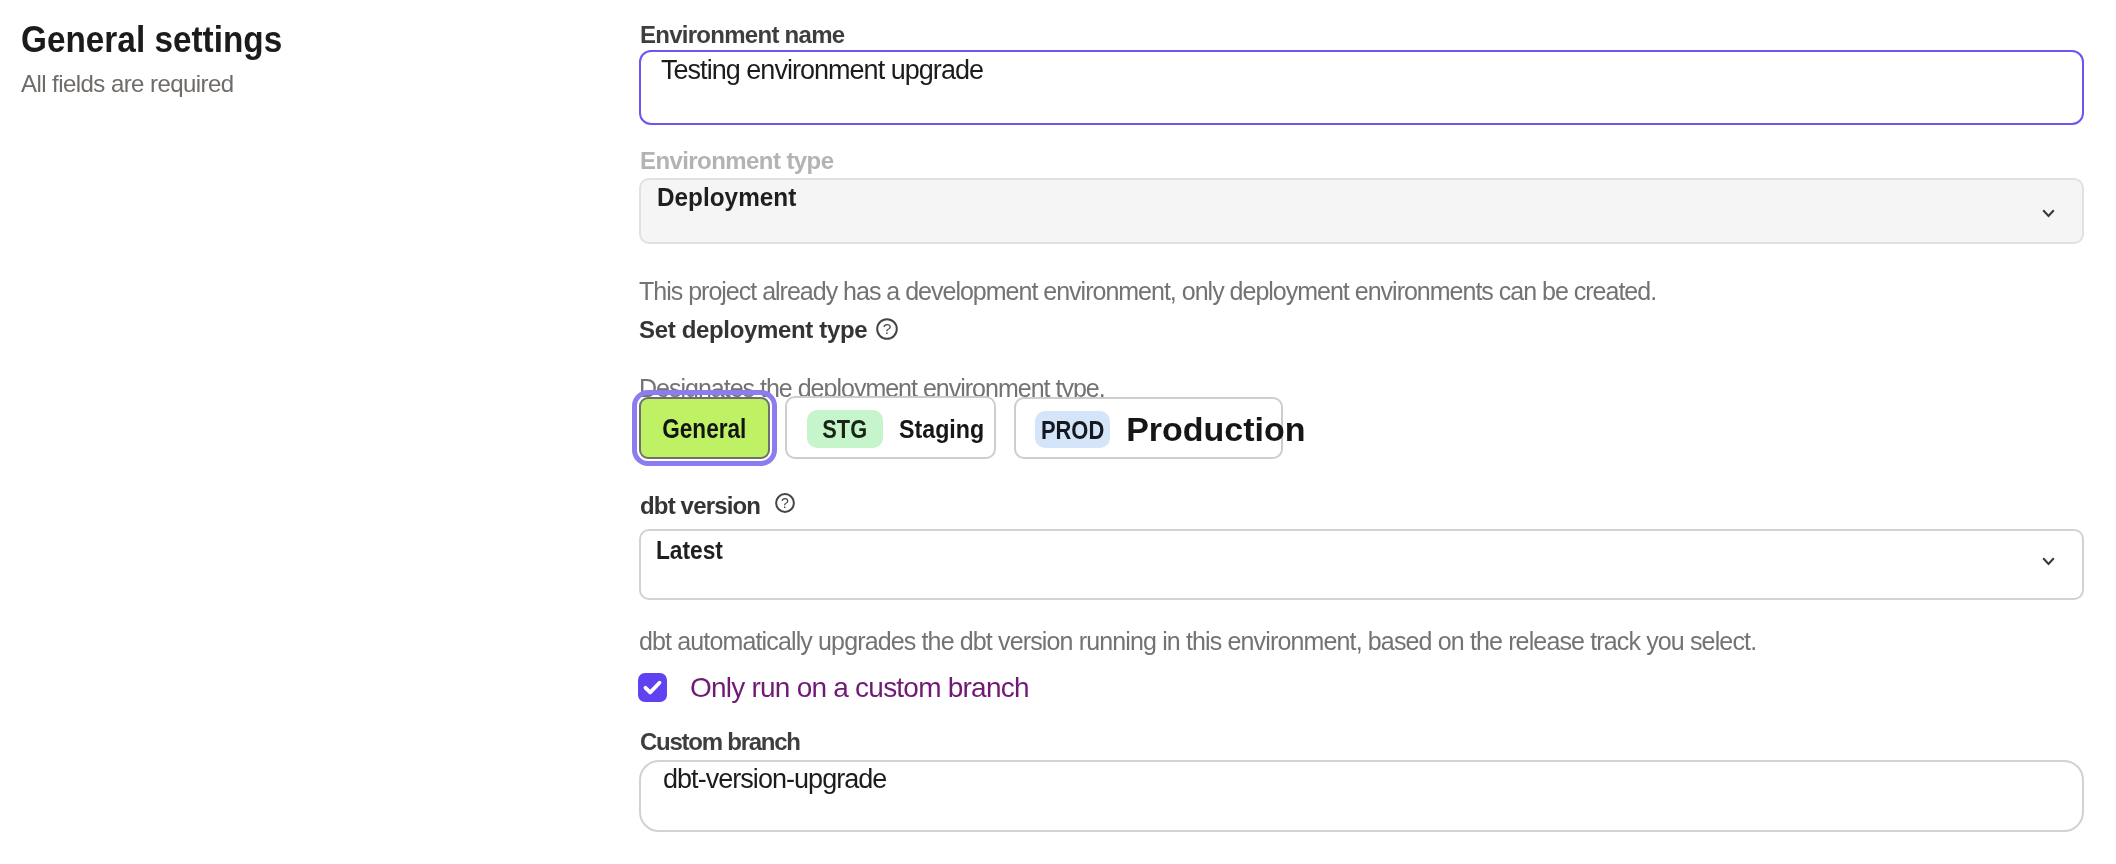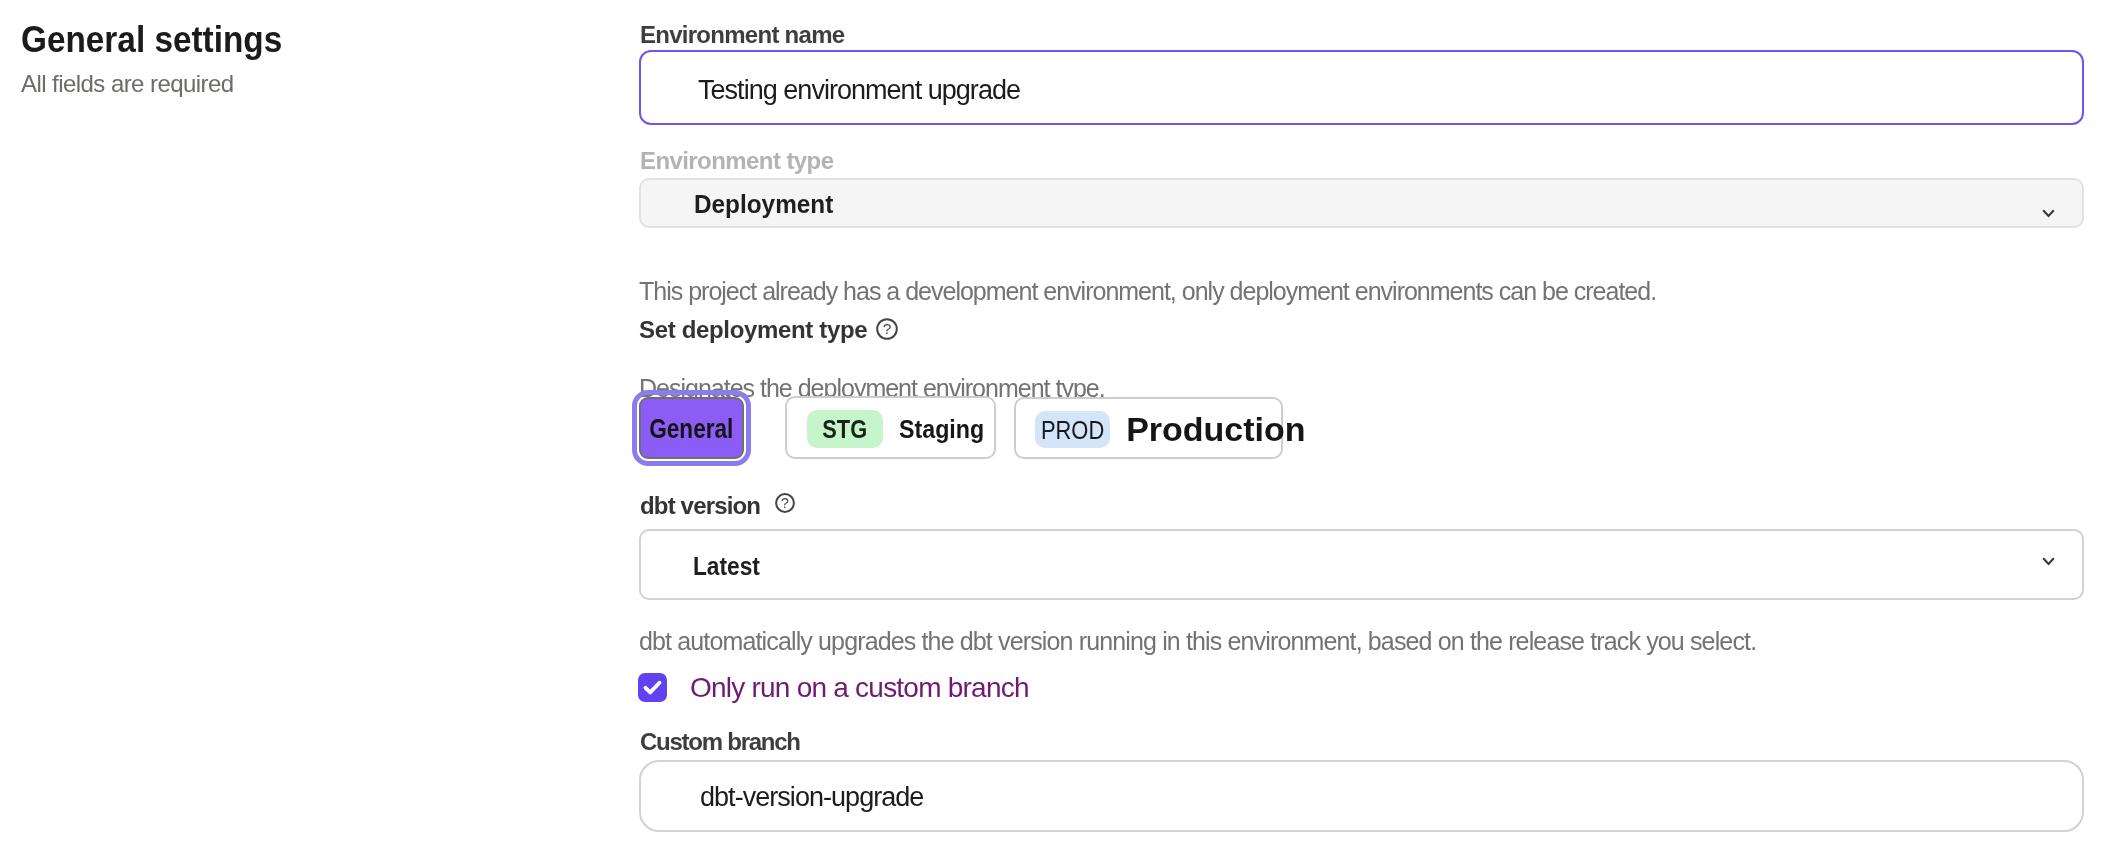--- a/index.html
+++ b/index.html
@@ -1,60 +1,60 @@
 <!DOCTYPE html>
 <html><head>
 <meta charset="utf-8">
 <style>
   * { margin:0; padding:0; box-sizing:border-box; }
   html,body { width:2116px; height:864px; background:#ffffff; overflow:hidden; }
   body { font-family:"Liberation Sans", sans-serif; position:relative; }
   .abs { position:absolute; line-height:1; white-space:nowrap; }
   .lbl { font-size:24px; font-weight:700; color:#3e3e40; }
   .help { font-size:25px; font-weight:400; color:#737373; letter-spacing:-1px;margin-top:19px; }
-  .box { position:absolute; left:639px; width:1445px; display:flex; align-items:center; background:#fff;padding-left:37px; }
+  .box { position:absolute; left:639px; width:1445px; display:flex; align-items:flex-start; background:#fff; }
 </style>
 </head>
 <body>
 
   <div class="abs" style="left:21px; top:22px; font-size:36px; font-weight:700; color:#1b1b1b; transform:scaleX(0.926); transform-origin:left top;">General settings</div>
   <div class="abs" style="left:21px; top:72px; font-size:24px; letter-spacing:-0.56px; color:#6e6b68;">All fields are required</div>
 
   <div class="abs lbl" style="left:640px; top:22.5px; letter-spacing:-0.73px;">Environment name</div>
   <div class="box" style="top:50px; height:75px; border:2px solid #6a56f1; border-radius:12px;">
     <span style="font-size:27px; color:#1c1c1e; letter-spacing:-0.97px; padding-left:20px; position:relative; top:3px;">Testing environment upgrade</span>
   </div>
 
   <div class="abs lbl" style="left:640px; top:149px; letter-spacing:-0.58px; color:#b5b3b1;">Environment type</div>
-  <div class="box" style="top:178px; height:50px; border:2px solid #e1e1e1; background:#f5f5f5; border-radius:10px;">
+  <div class="box" style="top:178px; height:66px; border:2px solid #e1e1e1; background:#f5f5f5; border-radius:10px;">
     <span style="font-size:26px; font-weight:700; color:#1f1f21; padding:2px 0 0 17px; transform:scaleX(0.937); transform-origin:left center;">Deployment</span>
   </div>
   <svg class="abs" style="left:2042px; top:209px;" width="13" height="10" viewBox="0 0 13 10">
     <path d="M1.2 1.2 L6.5 7 L11.8 1.2" fill="none" stroke="#3a3a3a" stroke-width="2.1"></path>
   </svg>
   <div class="abs help" style="left:639px; top:260px;">This project already has a development environment, only deployment environments can be created.</div>
 
   <div class="abs lbl" style="left:639px; top:317.5px; letter-spacing:-0.34px; color:#343436;">Set deployment type</div>
   <svg class="abs" style="left:876px; top:318px;" width="22" height="22" viewBox="0 0 22 22">
     <circle cx="11" cy="11" r="9.8" fill="none" stroke="#454545" stroke-width="2"></circle>
     <text x="11" y="16.4" text-anchor="middle" font-family="Liberation Sans" font-size="15.5" font-weight="400" fill="#454545">?</text>
   </svg>
   <div class="abs help" style="left:639px; top:357px;">Designates the deployment environment type.</div>
 
-  <div class="abs" style="left:639px; top:397px; width:105px; height:62px; border:2px solid #6f6f6f; border-radius:9px; outline:5px solid #8b7cf0; outline-offset:2px; background:#8b5cf6; display:flex; align-items:center; justify-content:center;">
+  <div class="abs" style="left:639px; top:397px; width:131px; height:62px; border:2px solid #6f6f6f; border-radius:9px; outline:5px solid #8b7cf0; outline-offset:2px; background:#bef264; display:flex; align-items:center; justify-content:center;">
     <span style="font-size:27px; font-weight:700; color:#141414; padding-top:2px; transform:scaleX(0.836);">General</span>
   </div>
   <div class="abs" style="left:785px; top:396px; width:211px; height:63px; border:2px solid #cdcdcd; border-radius:10px; background:#fff; display:flex; align-items:center;">
     <span style="margin:3.5px 0 0 20px; width:81px; height:38px; background:#c6f4cb; border-radius:10px; display:flex; align-items:center; justify-content:center; font-size:26px; font-weight:700; color:#182418;">
       <i style="font-style:normal; transform:scaleX(0.839); display:block;">STG</i>
     </span>
     <span style="margin:2px 0 0 16px; font-size:26px; font-weight:700; color:#161616; transform:scaleX(0.894); transform-origin:left center;">Staging</span>
   </div>
   <div class="abs" style="left:1014px; top:397px; width:269px; height:62px; border:2px solid #cdcdcd; border-radius:10px; background:#fff; display:flex; align-items:center;">
-    <span style="margin:3px 0 0 19px; width:87px; height:37px; background:#d4e4f9; border-radius:10px; display:flex; align-items:center; justify-content:center; font-size:26px; font-weight:400; color:#15191f;">
+    <span style="margin:3px 0 0 19px; width:87px; height:37px; background:#d4e4f9; border-radius:10px; display:flex; align-items:center; justify-content:center; font-size:26px; font-weight:700; color:#15191f;">
       <i style="font-style:normal; transform:scaleX(0.843); display:block;">PROD</i>
     </span>
     <span style="margin:2px 0 0 16px; font-size:34px; font-weight:700; letter-spacing:0px; color:#161616;">Production</span>
   </div>
 
   <div class="abs lbl" style="left:640px; top:494px; letter-spacing:-0.84px; color:#343436;">dbt version</div>
   <svg class="abs" style="left:775px; top:493px;" width="20" height="20" viewBox="0 0 20 20">
     <circle cx="10" cy="10" r="8.9" fill="none" stroke="#454545" stroke-width="2"></circle>
     <text x="10" y="15" text-anchor="middle" font-family="Liberation Sans" font-size="14" font-weight="400" fill="#454545">?</text>
   </svg>

